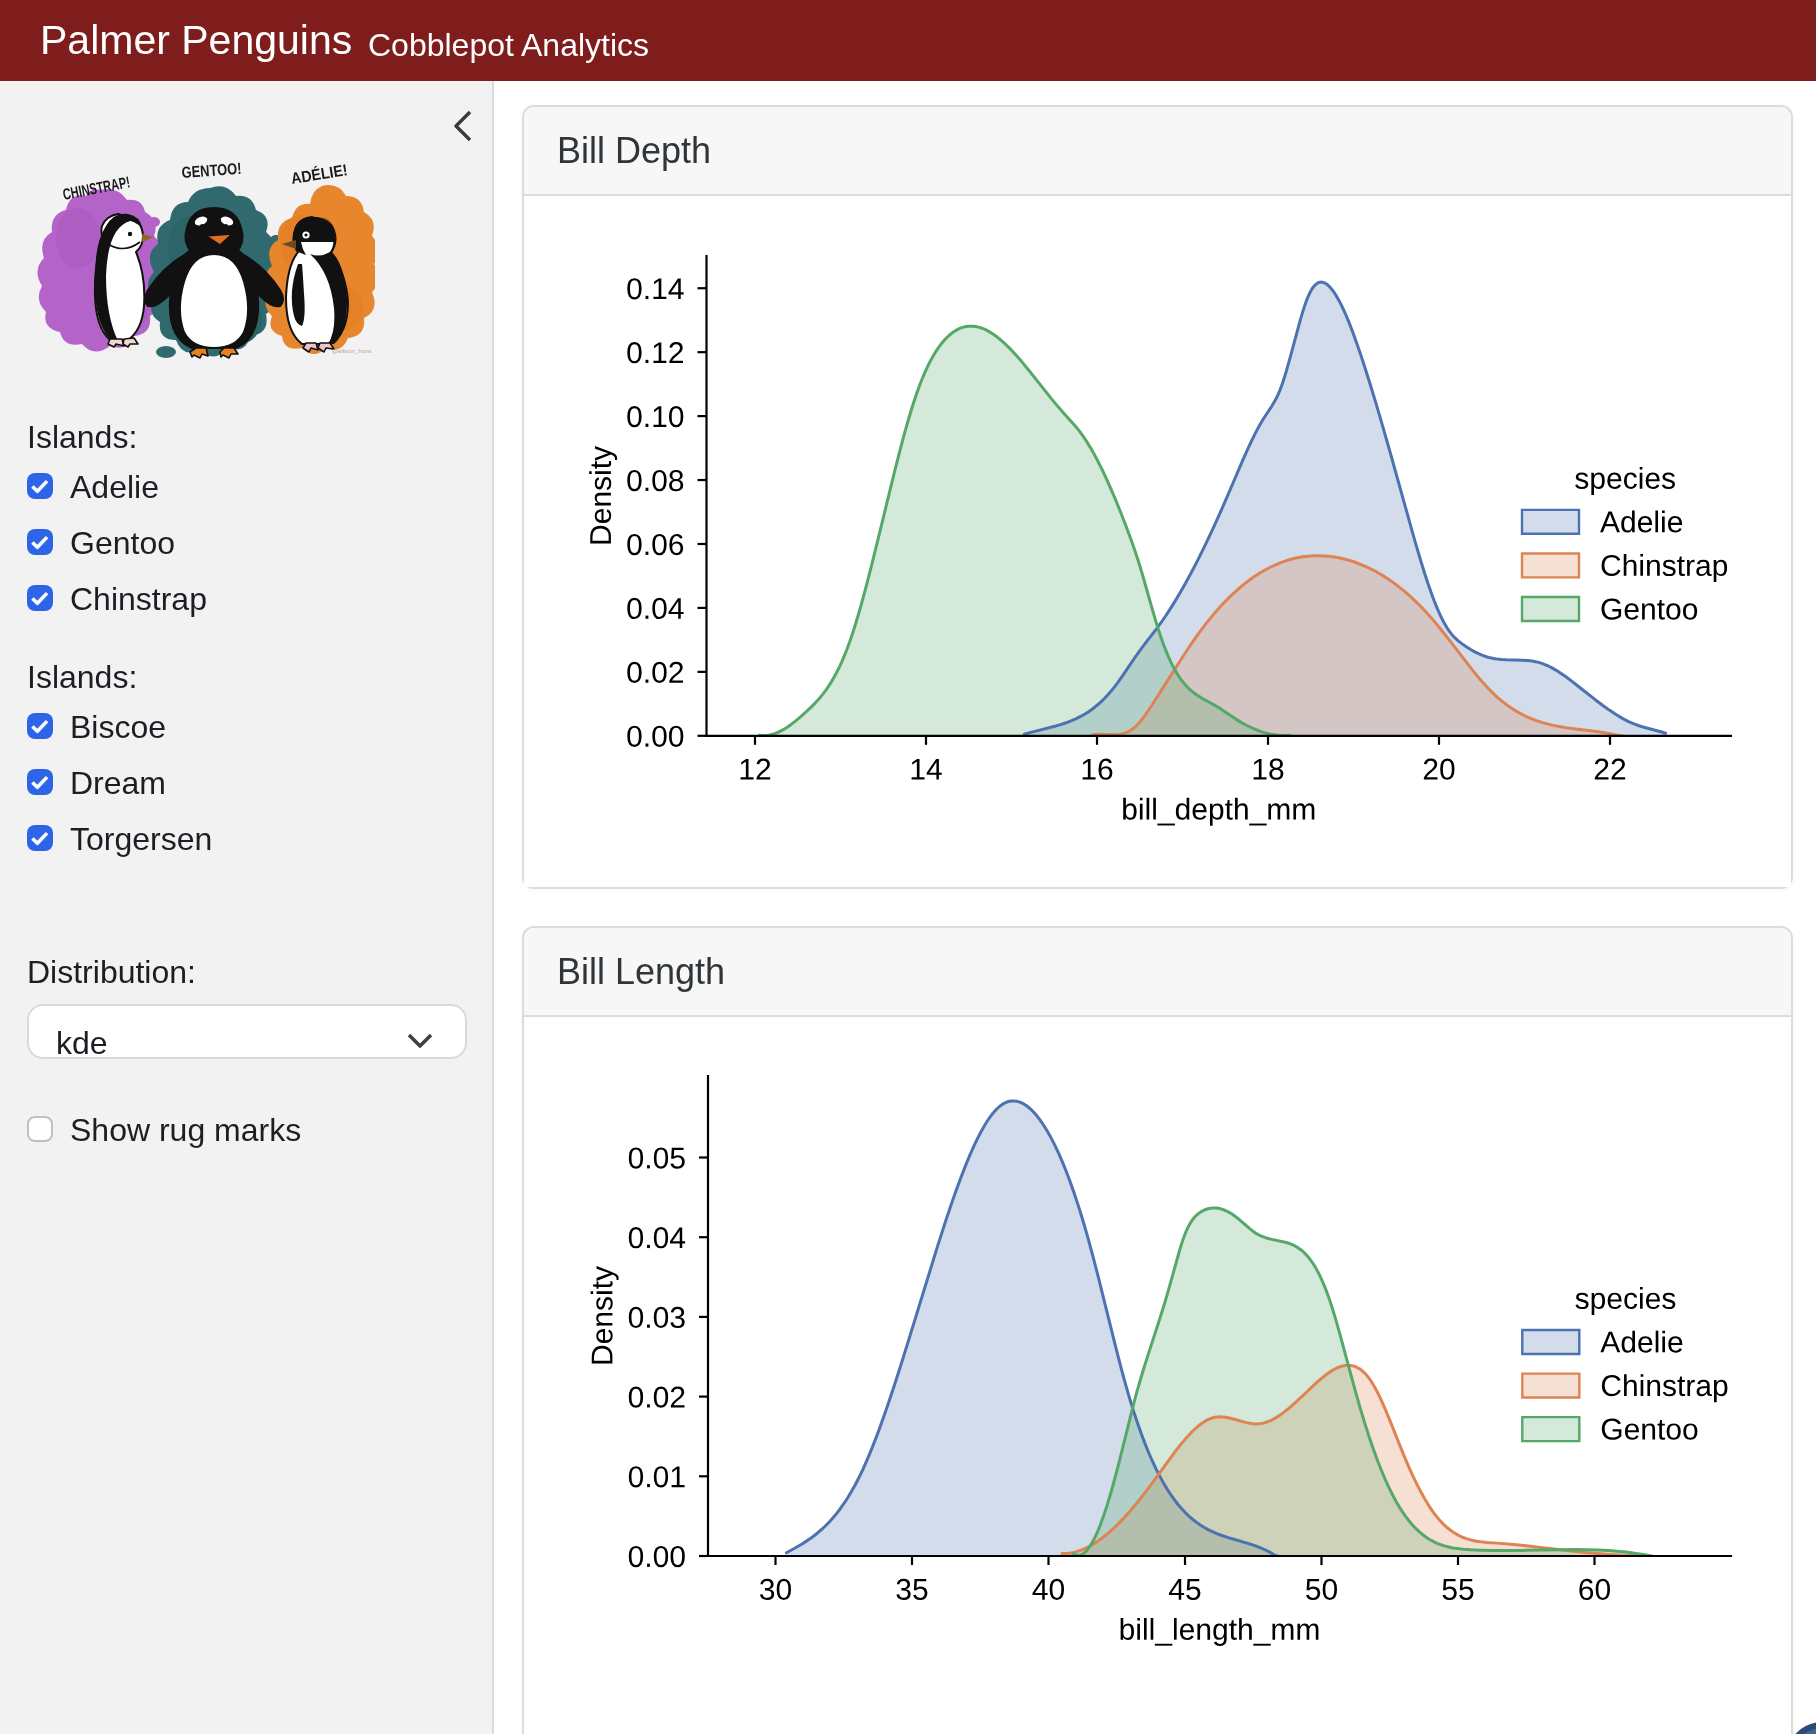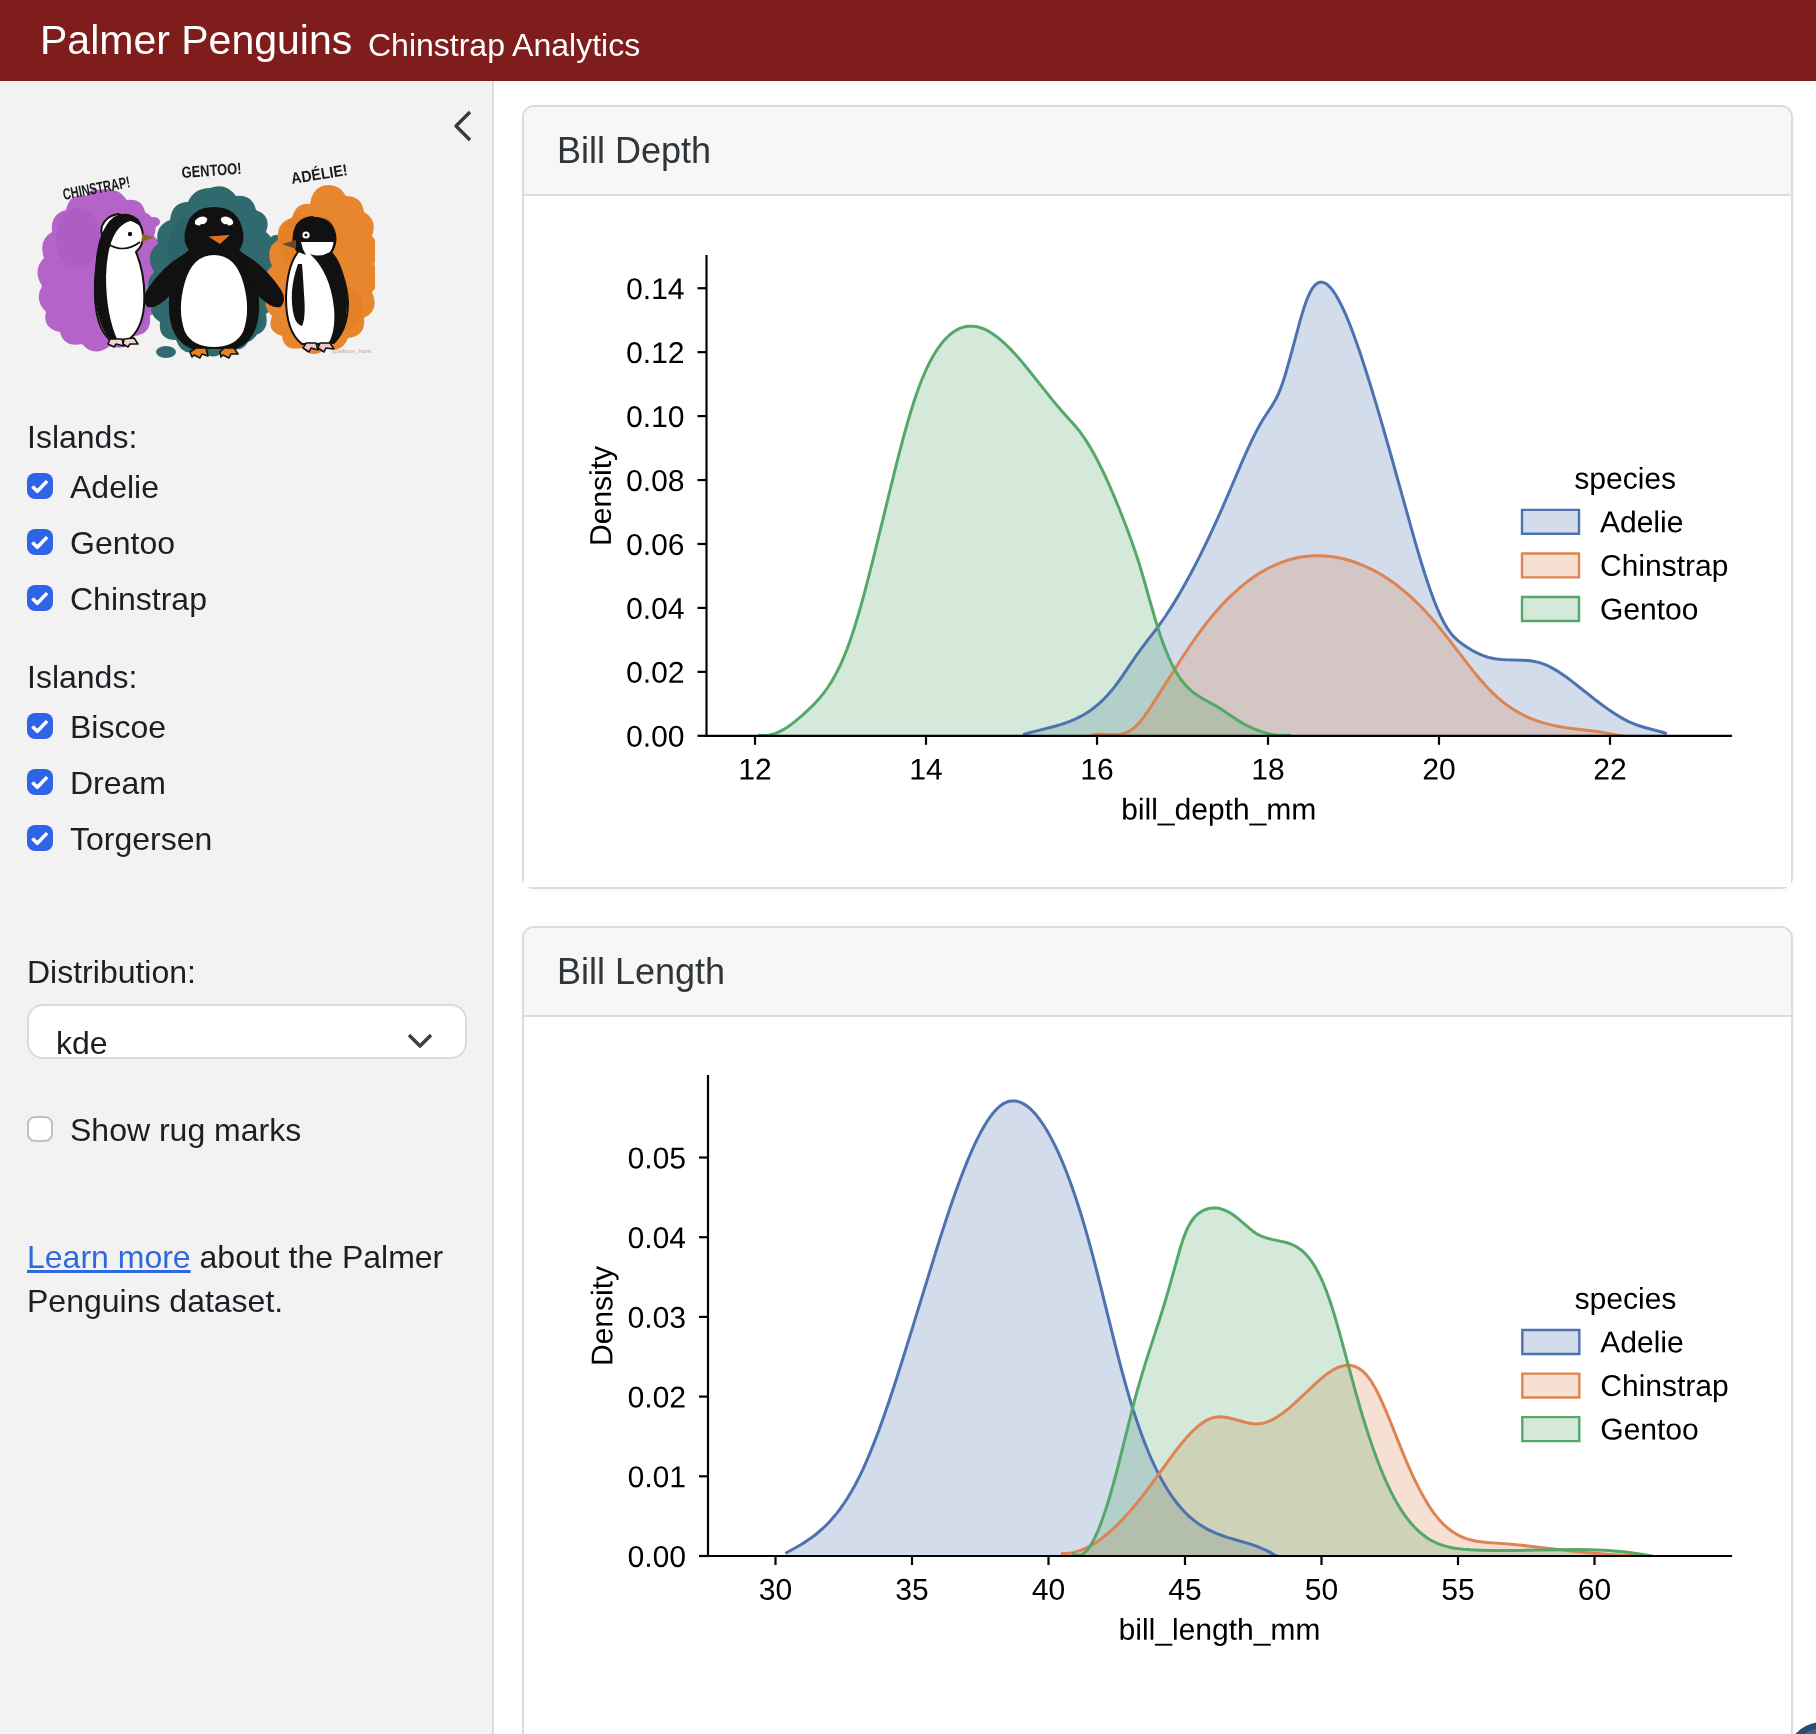--- a/index.html
+++ b/index.html
@@ -136,25 +136,24 @@
     <div class="chk-lb" style="top:740px;">Torgersen</div>
     <div class="sb-label" style="top:873px;">Distribution:</div>
     <div class="select">
       <span class="val">kde</span>
 <svg style="position:absolute;right:32px;top:26px;" width="26" height="18" viewBox="0 0 26 18">
 <path d="M2 3 L13 14 L24 3" fill="none" stroke="#3c4248" stroke-width="3.6" stroke-linecap="round" stroke-linejoin="round"></path>
       </svg>
 </div>
     <div class="chk-un" style="top:1035px;"></div>
     <div class="chk-lb" style="top:1031px;">Show rug marks</div>
-    <div class="learn"><span class="lnk">Learn more</span> about the Palmer Penguins dataset.</div>
 </div>
 <div class="navbar">
     <div class="nav-title">Palmer Penguins</div>
-    <div class="nav-sub">Chinstrap Analytics</div>
+    <div class="nav-sub">Cobblepot Analytics</div>
   </div>
 <div class="card" style="top:105px;height:784px;">
   <div class="card-h">
       <div class="t">Bill Depth</div>
     </div>
   <div class="card-b" style="height:691px;"><svg xmlns:xlink="http://www.w3.org/1999/xlink" width="100%" height="100%" viewBox="0 0 1267 691" xmlns="http://www.w3.org/2000/svg" version="1.1">
 
  <defs>
   <style type="text/css">*{stroke-linejoin: round; stroke-linecap: butt}</style>
  </defs>

